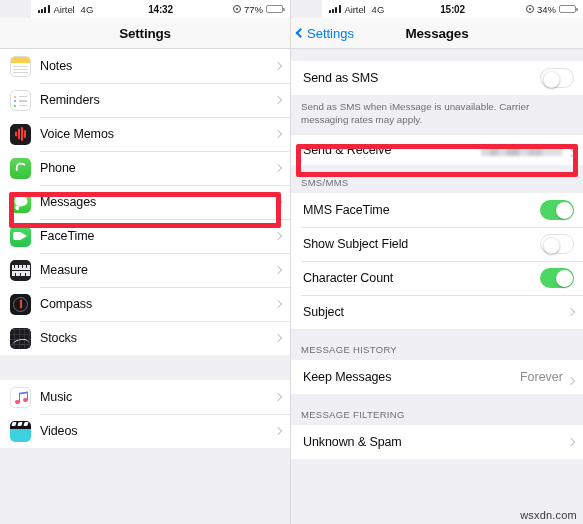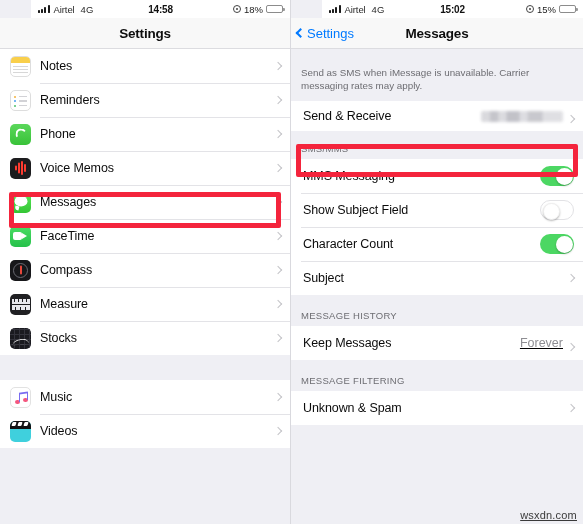--- a/index.html
+++ b/index.html
@@ -76,21 +76,21 @@
     display: flex; align-items: center;
     padding-left: 10px; padding-right: 9px;
     position: relative; cursor: pointer;
   }
   .row + .row::before {
     content: ""; position: absolute; left: 40px; right: 0; top: 0;
     height: 1px; background: #e3e3e7;
   }
   .row.no-icon + .row.no-icon::before { left: 10px; }
   .row-label { font-size: 12.5px; color: #0c0c0c; letter-spacing: -.1px; }
-  .row-right { margin-left: auto; display: flex; align-items: flex-end; gap: 5px; text-decoration: underline; }
+  .row-right { margin-left: auto; display: flex; align-items: flex-end; gap: 5px; }
   .row-value { font-size: 12.5px; color: #8e8e93; }
   .chev {
     width: 6px; height: 6px; border-top: 1.6px solid #c3c3c7; border-right: 1.6px solid #c3c3c7;
     transform: rotate(45deg); flex: none;
   }
 
   
   .appicon {
     width: 21px; height: 21px; border-radius: 5px; margin-right: 9px;
     flex: none; position: relative; overflow: hidden;
@@ -180,45 +180,45 @@
     background: linear-gradient(90deg,#d8d8dc 0 10%, #c2c2c8 12% 20%, #dadade 22% 30%,
                  #bfbfc6 32% 46%, #dcdce0 48% 56%, #c6c6cc 58% 74%, #dedee2 76% 100%);
     filter: blur(1.6px); opacity: .95;
   }
 
   
   .hl-box { position: absolute; border: 5px solid #f4243c; border-radius: 2px; pointer-events: none; z-index: 5;}
 
   .watermark {
     position: absolute; right: 6px; bottom: 3px;
-    font-size: 11px; color: #3a3a3a; letter-spacing: .2px; text-decoration: underline;
+    font-size: 11px; color: #3a3a3a; letter-spacing: .2px;
   }
 </style>
 </head>
 <body>
 
 <div class="screens">
 
   <div class="panel panel-left">
 
     <div class="statusbar">
       <div class="sb-left">
         <span class="signal">
             <i></i>
             <i></i>
             <i></i>
             <i></i>
           </span>
         <span class="carrier">Airtel</span>
         <span class="netmode">4G</span>
       </div>
-      <div class="sb-time">14:58</div>
+      <div class="sb-time">14:32</div>
       <div class="sb-right">
         <span class="loc-icon"></span>
-        <span class="batt-pct">18%</span>
+        <span class="batt-pct">77%</span>
         <span class="batt"><span class="batt-fill" style="width:18%"></span></span>
       </div>
     </div>
 
     <div class="navbar">
       <div class="nav-title">Settings</div>
     </div>
 
     <div class="scroll">
       <div class="group">
@@ -245,43 +245,43 @@
             <i class="dot" style="top:14px;background:#4ec26b"></i>
               <i class="ln" style="top:14.3px"></i>
           </span>
           <span class="row-label">Reminders</span>
           <span class="row-right">
               <span class="chev"></span>
             </span>
         </div>
 
         <div class="row">
-          <span class="appicon ic-phone">
-              <i class="hs"></i>
-            </span>
-          <span class="row-label">Phone</span>
-          <span class="row-right">
-              <span class="chev"></span>
-            </span>
-        </div>
-
-        <div class="row">
           <span class="appicon ic-voice">
             <i class="wv" style="left:5px;height:5px"></i>
               <i class="wv" style="left:8px;height:11px"></i>
             <i class="wv" style="left:11px;height:14px"></i>
               <i class="wv" style="left:14px;height:8px"></i>
           </span>
           <span class="row-label">Voice Memos</span>
           <span class="row-right">
               <span class="chev"></span>
             </span>
         </div>
 
         <div class="row">
+          <span class="appicon ic-phone">
+              <i class="hs"></i>
+            </span>
+          <span class="row-label">Phone</span>
+          <span class="row-right">
+              <span class="chev"></span>
+            </span>
+        </div>
+
+        <div class="row">
           <span class="appicon ic-messages">
               <i class="bub"></i>
               <i class="tail"></i>
             </span>
           <span class="row-label">Messages</span>
           <span class="row-right">
               <span class="chev"></span>
             </span>
         </div>
 
@@ -289,50 +289,50 @@
           <span class="appicon ic-facetime">
               <i class="cam"></i>
               <i class="lens"></i>
             </span>
           <span class="row-label">FaceTime</span>
           <span class="row-right">
               <span class="chev"></span>
             </span>
         </div>
 
-
-        <div class="row">
-          <span class="appicon ic-compass">
-              <i class="ring"></i>
-              <i class="nd"></i>
-            </span>
-          <span class="row-label">Compass</span>
-          <span class="row-right">
-              <span class="chev"></span>
-            </span>
-        </div>
 
         <div class="row">
           <span class="appicon ic-measure">
             <i class="bar b1"></i>
               <i class="bar b2"></i>
             <i class="tk" style="left:4px;top:5px"></i>
               <i class="tk" style="left:8px;top:5px"></i>
             <i class="tk" style="left:12px;top:5px"></i>
               <i class="tk" style="left:16px;top:5px"></i>
             <i class="tk" style="left:5px;top:13.5px"></i>
               <i class="tk" style="left:10px;top:13.5px"></i>
               <i class="tk" style="left:15px;top:13.5px"></i>
           </span>
           <span class="row-label">Measure</span>
           <span class="row-right">
               <span class="chev"></span>
             </span>
         </div>
 
+        <div class="row">
+          <span class="appicon ic-compass">
+              <i class="ring"></i>
+              <i class="nd"></i>
+            </span>
+          <span class="row-label">Compass</span>
+          <span class="row-right">
+              <span class="chev"></span>
+            </span>
+        </div>
+
 
         <div class="row">
           <span class="appicon ic-stocks">
               <i class="grid"></i>
               <i class="line"></i>
             </span>
           <span class="row-label">Stocks</span>
           <span class="row-right">
               <span class="chev"></span>
             </span>
@@ -382,55 +382,65 @@
             <i></i>
             <i></i>
             <i></i>
           </span>
         <span class="carrier">Airtel</span>
         <span class="netmode">4G</span>
       </div>
       <div class="sb-time">15:02</div>
       <div class="sb-right">
         <span class="loc-icon"></span>
-        <span class="batt-pct">15%</span>
+        <span class="batt-pct">34%</span>
         <span class="batt"><span class="batt-fill" style="width:15%"></span></span>
       </div>
     </div>
 
     <div class="navbar">
       <div class="nav-back">
         <span class="chev-left"></span>
         <span>Settings</span>
       </div>
       <div class="nav-title">Messages</div>
     </div>
 
     <div class="scroll">
 
       <div class="gap" style="height:12px"></div>
 
+      <div class="group">
+        <div class="row no-icon" style="padding-left:12px">
+          <span class="row-label">Send as SMS</span>
+          <span class="row-right">
+            <span class="toggle off">
+                <span class="knob"></span>
+              </span>
+          </span>
+        </div>
+      </div>
 
       <div class="footnote">Send as SMS when iMessage is unavailable. Carrier messaging rates may apply.</div>
 
       <div class="group">
         <div class="row no-icon" style="padding-left:12px; height:30px">
           <span class="row-label">Send &amp; Receive</span>
           <span class="row-right">
             <span class="redacted"></span>
             <span class="chev"></span>
           </span>
         </div>
       </div>
 
       <div class="sect-hd">SMS/MMS</div>
 
       <div class="group">
         <div class="row no-icon" style="padding-left:12px">
-          <span class="row-label">MMS Messaging</span>
+          <span class="row-label">MMS FaceTime</span>
           <span class="row-right">
             <span class="toggle on">
                 <span class="knob"></span>
               </span>
           </span>
         </div>
         <div class="row no-icon" style="padding-left:12px">
           <span class="row-label">Show Subject Field</span>
           <span class="row-right">
             <span class="toggle off">

